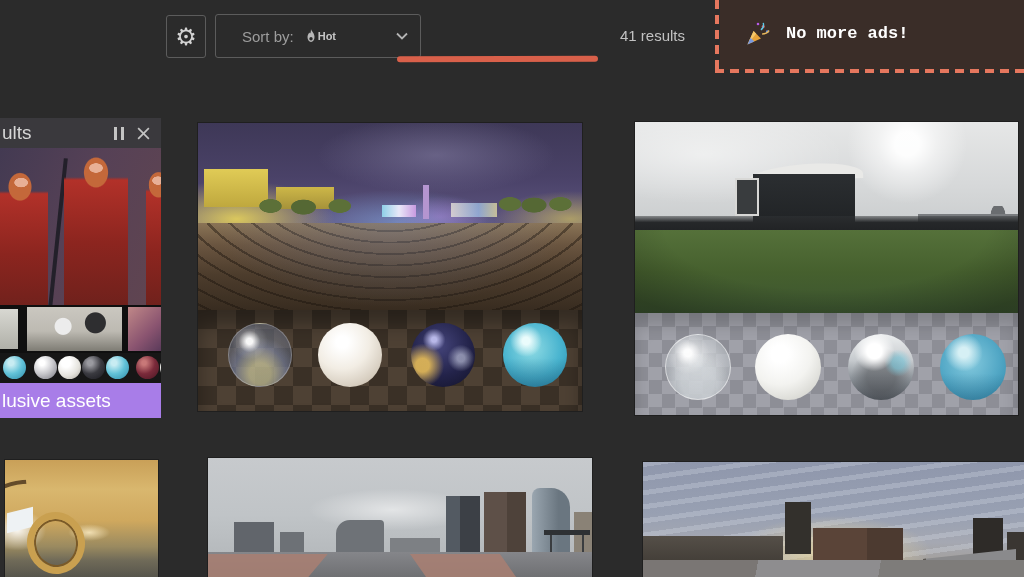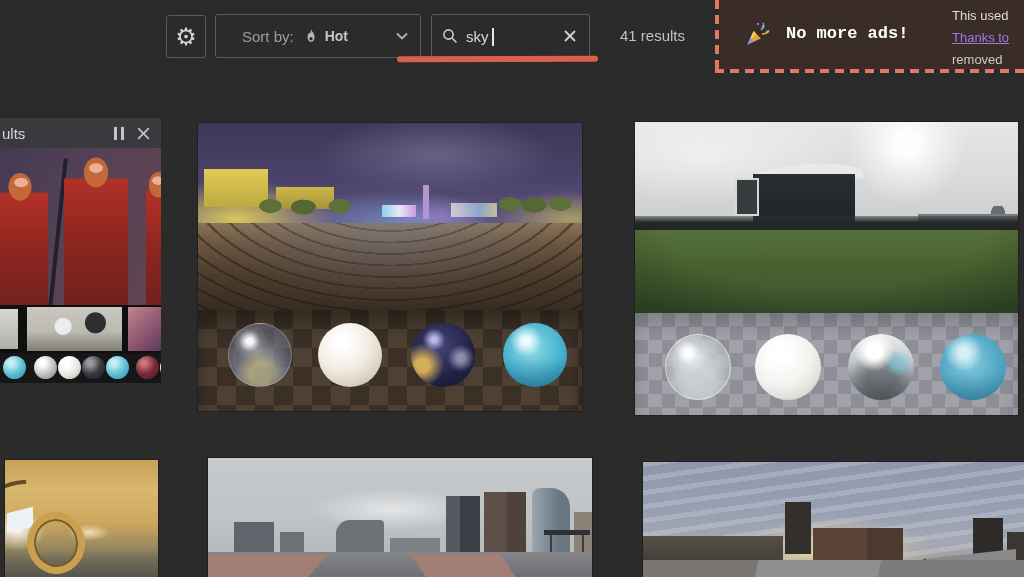--- a/index.html
+++ b/index.html
@@ -6,21 +6,21 @@
   body{font-family:"Liberation Sans",sans-serif;background:#1c1c1c;}
   .app{position:relative;width:1024px;height:577px;background:#2b2b2b;overflow:hidden;}
 
   
   .gear-btn{position:absolute;left:166px;top:15px;width:40px;height:43px;border:1px solid #5c5c5c;
     border-radius:3px;background:transparent;color:#d2d2d2;font-size:24px;line-height:40px;text-align:center;cursor:pointer;padding:0;}
   .sort-box{position:absolute;left:215px;top:14px;width:206px;height:44px;border:1px solid #5c5c5c;
     border-radius:3px;display:flex;align-items:center;box-sizing:border-box;padding:0 12px;cursor:pointer;}
   .sort-label{color:#9d9d9d;font-size:15px;margin-left:14px;}
   .sort-flame{margin-left:10px;display:flex;align-items:center;}
-  .sort-value{color:#c6c6c6;font-size:14px;font-weight:bold;margin-left:7px;}
+  .sort-value{color:#c6c6c6;font-size:11px;font-weight:bold;}
   .sort-chevron{margin-left:auto;display:flex;align-items:center;}
   .search-box{position:absolute;left:431px;top:14px;width:159px;height:44px;border:1px solid #5c5c5c;
     border-radius:3px;box-sizing:border-box;display:flex;align-items:center;padding:0 10px;}
   .search-box svg{flex:0 0 auto;}
   .search-input{background:transparent;border:none;outline:none;color:#d8d8d8;font-size:15px;
     font-family:"Liberation Sans",sans-serif;width:86px;margin-left:8px;padding:0;}
   .caret{position:absolute;left:60px;top:13px;width:1.5px;height:18px;background:#e6e6e6;}
   .search-clear{margin-left:auto;background:none;border:none;padding:2px;cursor:pointer;display:flex;}
   .search-underline{position:absolute;left:397px;top:56px;width:201px;height:6px;border-radius:3px;
     background:#d9604a;transform:rotate(-.2deg);}
@@ -35,21 +35,21 @@
   .promo-emoji{position:absolute;left:744px;top:20px;width:28px;height:28px;}
   .promo-title{position:absolute;left:786px;top:24px;color:#fff;font-size:17px;font-weight:bold;font-family:Liberation Mono, monospace;}
   .promo-lines{position:absolute;left:952px;top:5px;width:72px;font-size:13px;line-height:22px;}
   .promo-line1{color:#e0dcd8;}
   .promo-link{color:#9d7ce0;text-decoration:underline;cursor:pointer;}
   .promo-line3{color:#cfc9c4;}
 
   
   .sb-header{position:absolute;left:0;top:118px;width:161px;height:30px;background:#3a393d;
     display:flex;align-items:center;}
-  .sb-title{color:#d6d6d6;font-size:15px;margin-left:2px;}
+  .sb-title{color:#d6d6d6;font-size:19px;margin-left:2px;}
   .sb-pause{margin-left:auto;display:flex;gap:4px;cursor:pointer;padding:4px;}
   .sb-pause i{display:block;width:3px;height:13px;background:#c4c4c4;}
   .sb-close{margin:0 8px 0 6px;cursor:pointer;display:flex;padding:2px;}
   .sb-art{position:absolute;left:0;top:148px;width:161px;height:157px;overflow:hidden;cursor:pointer;
     background:linear-gradient(115deg,#433a52 0%,#564156 45%,#614550 100%);}
   .fig{position:absolute;border-radius:10px 10px 0 0;}
   .fig1{left:-8px;top:22px;width:56px;height:140px;
     background:radial-gradient(ellipse 13px 9px at 52% 9%,#e8b096 0 50%,rgba(0,0,0,0) 55%),
     radial-gradient(ellipse 20px 24px at 50% 12%,#c4683a 0 55%,rgba(0,0,0,0) 60%),
     linear-gradient(180deg,rgba(0,0,0,0) 15%,#b23129 17%,#8c251f 60%,#6f211c 100%);}
@@ -239,63 +239,40 @@
         </svg>
     </span>
     <span class="sort-value">Hot</span>
     <span class="sort-chevron">
       <svg width="12" height="8" viewBox="0 0 12 8">
           <polyline points="1,1.5 6,6.5 11,1.5" fill="none" stroke="#b4b4b4" stroke-width="1.8"></polyline>
         </svg>
     </span>
   </div>
 
-  <div class="search-box" style="position:absolute;">
-    <span style="display:flex;">
-      <svg width="16" height="16" viewBox="0 0 16 16">
-          <circle cx="6.5" cy="6.5" r="4.6" fill="none" stroke="#c9c9c9" stroke-width="1.6"></circle>
-          <line x1="10.2" y1="10.2" x2="14.4" y2="14.4" stroke="#c9c9c9" stroke-width="1.6"></line>
-        </svg>
-    </span>
-    <input class="search-input" type="text" value="sky" style="">
-    <span class="caret"></span>
-    <button class="search-clear">
-      <span style="display:flex;">
-        <svg width="14" height="14" viewBox="0 0 14 14">
-            <line x1="2" y1="2" x2="12" y2="12" stroke="#d2d2d2" stroke-width="1.8"></line>
-            <line x1="12" y1="2" x2="2" y2="12" stroke="#d2d2d2" stroke-width="1.8"></line>
-          </svg>
-      </span>
-    </button>
-  </div>
   <div class="search-underline"></div>
 
   <span class="results-count">41 results</span>
 
   <div class="promo-bg"></div>
   <div class="promo-dash-left"></div>
   <div class="promo-dash-bottom"></div>
   <span class="promo-emoji">
     <svg width="28" height="28" viewBox="0 0 24 24">
       <path d="M3 21 L8.2 9.5 L14.5 15.8 Z" fill="#e8a33a"></path>
       <path d="M3 21 L8.2 9.5 L10.4 11.7 Z" fill="#f5c76a"></path>
       <path d="M3 21 L5.6 15.2 L8.8 18.4 Z" fill="#7a9ae0"></path>
       <circle cx="16.5" cy="5.5" r="1.3" fill="#e85c5c"></circle>
       <circle cx="20" cy="10" r="1.2" fill="#5c8ee8"></circle>
       <circle cx="12" cy="3.5" r="1.1" fill="#b85ce8"></circle>
       <path d="M14.5 8.5 Q17.5 6.5 16.5 2.5" stroke="#5cc8e8" fill="none" stroke-width="1.2"></path>
       <path d="M15.5 12 Q19.5 12 21.5 9" stroke="#e8b85c" fill="none" stroke-width="1.2"></path>
     </svg>
   </span>
   <span class="promo-title">No more ads!</span>
-  <div class="promo-lines">
-    <div class="promo-line1">This used</div>
-    <div><a class="promo-link">Thanks to</a></div>
-    <div class="promo-line3">removed</div>
-  </div>
 
   <div class="sb-header">
     <span class="sb-title">ults</span>
     <span class="sb-pause">
         <i></i>
         <i></i>
       </span>
     <span class="sb-close">
       <svg width="15" height="15" viewBox="0 0 14 14">
           <line x1="2" y1="2" x2="12" y2="12" stroke="#c4c4c4" stroke-width="1.6"></line>
@@ -316,20 +293,21 @@
   </div>
   <div class="sb-balls">
     <div class="mini m-cyan" style="left:3px"></div>
     <div class="mini m-silver" style="left:34px"></div>
     <div class="mini m-white" style="left:58px"></div>
     <div class="mini m-dark" style="left:82px"></div>
     <div class="mini m-cyan" style="left:106px"></div>
     <div class="mini m-maroon" style="left:136px"></div>
     <div class="mini m-white" style="left:160px"></div>
   </div>
+  <button class="sb-cta">lusive assets</button>
 
   <div class="tile t1">
     <div class="layer t1-sky">
       <div class="t1-bld1"></div>
         <div class="t1-bld2"></div>
       <div class="t1-trees"></div>
         <div class="t1-trees r"></div>
       <div class="t1-tower"></div>
         <div class="spark1"></div>
         <div class="spark2"></div>

